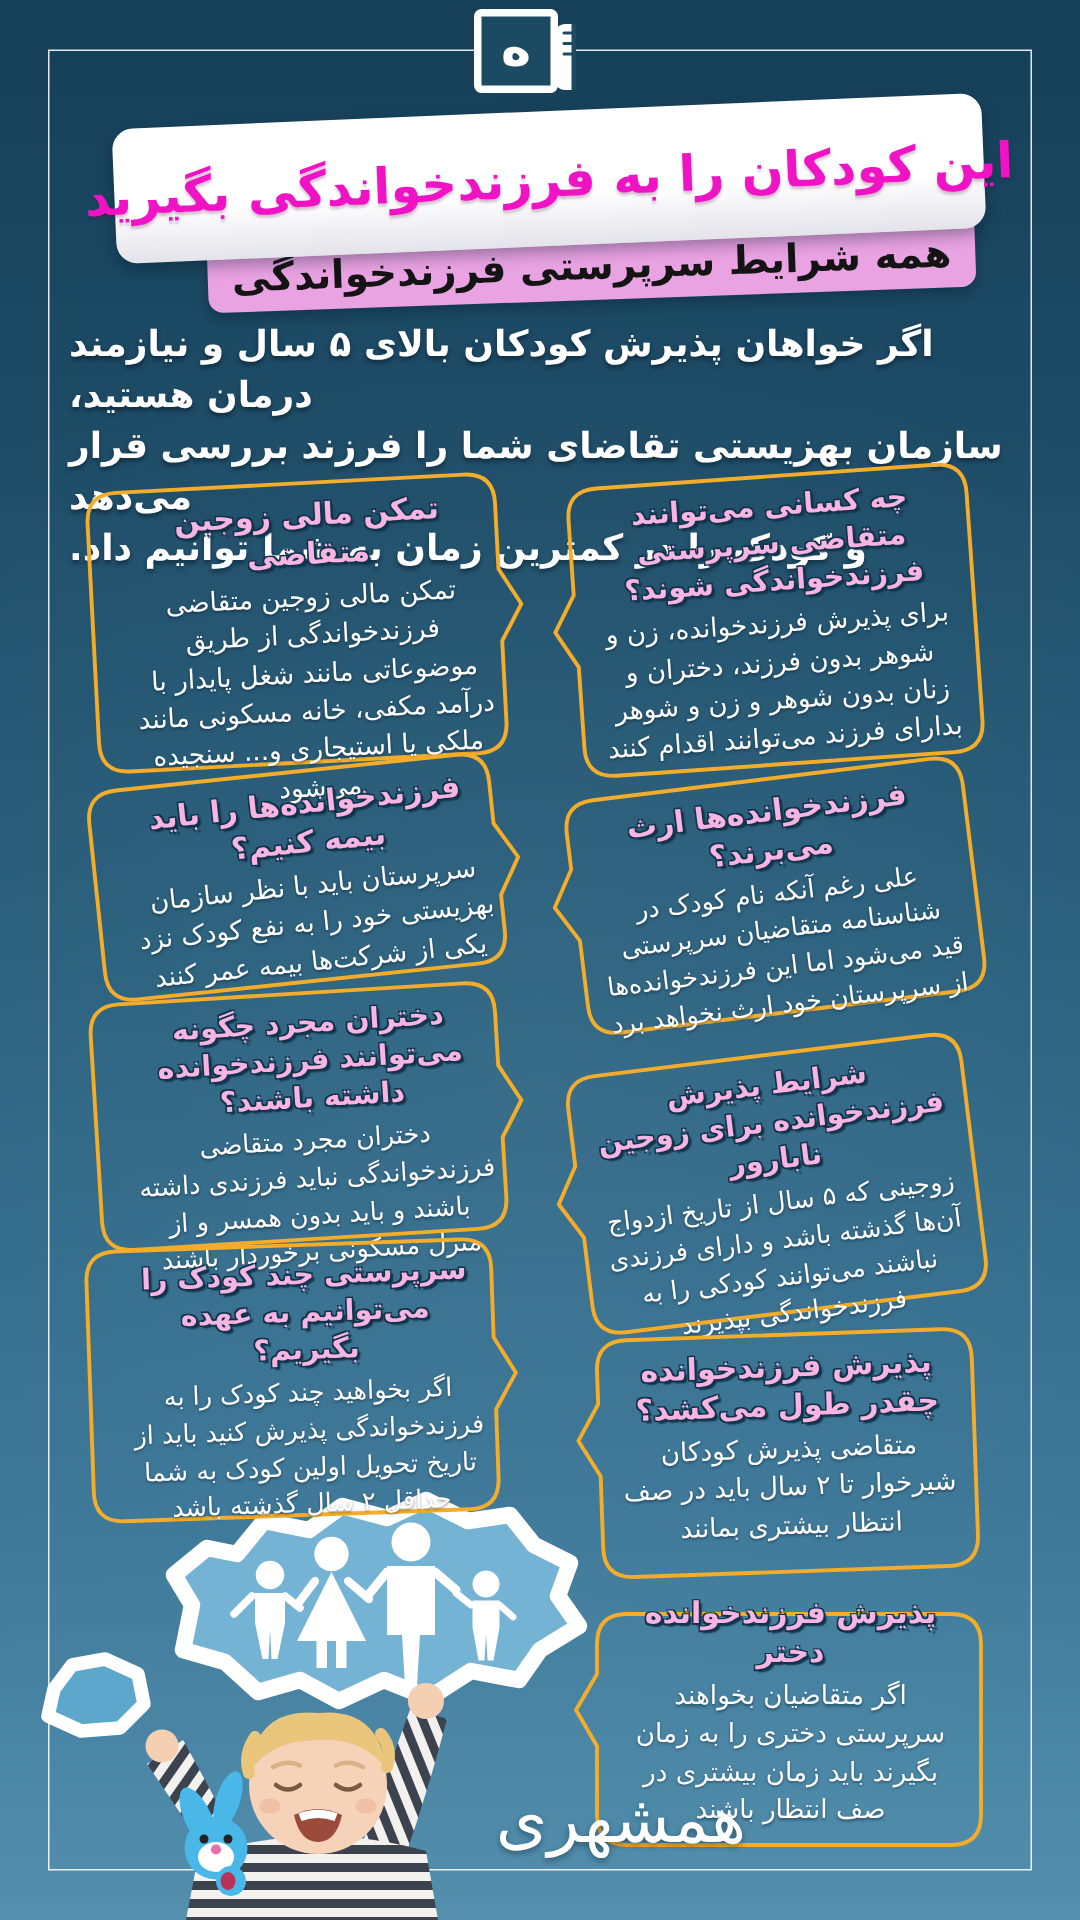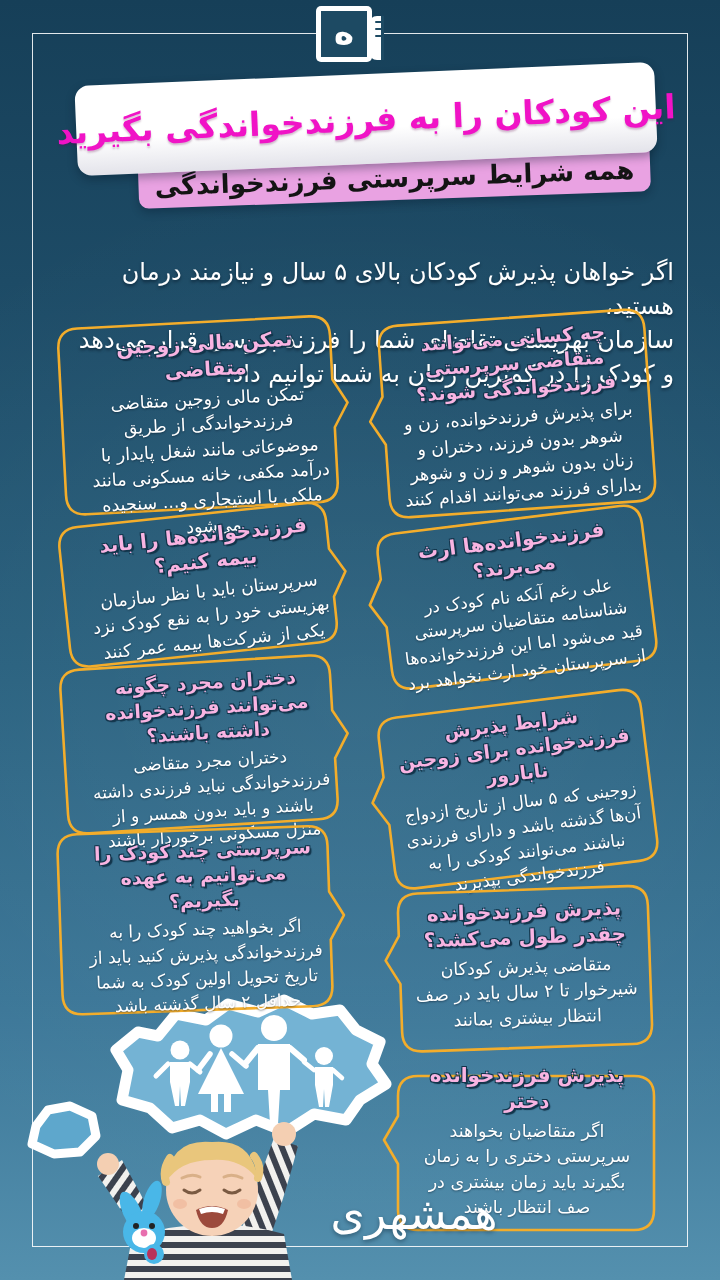--- a/index.html
+++ b/index.html
@@ -38,23 +38,22 @@
   .subtitle-banner{
     position:absolute;left:138px;top:134px;width:512px;height:66px;z-index:3;
     background:#e9a2e2;border-radius:10px;transform:rotate(-2deg);
     display:flex;align-items:flex-end;justify-content:center;padding-bottom:7px;
     box-shadow:0 4px 8px rgba(0,20,35,.3);
   }
   .subtitle-banner h2{margin:0;font-size:26px;font-weight:bold;color:#141414;white-space:nowrap;}
   
   .intro{
     position:absolute;left:46px;top:212px;width:628px;z-index:3;
-    text-align:right;color:#fff;font-weight:normal;font-size:24px;line-height:1.42;
+    text-align:left;color:#fff;font-weight:bold;font-size:24px;line-height:1.42;
     text-shadow:0 2px 3px rgba(0,15,30,.5);
-    margin-top:43px;
   }
   
   .bubble{position:absolute;z-index:3;}
   .bubble svg.outline{position:absolute;inset:0;width:100%;height:100%;}
   .bubble .content{position:relative;width:100%;height:100%;display:flex;flex-direction:column;justify-content:flex-start;}
   .bubble.tail-right .content{padding:10px 20px 6px 26px;}
   .bubble.tail-left  .content{padding:10px 14px 6px 30px;}
   .bhead{
     color:#f8b4e2;font-weight:bold;font-size:20px;line-height:1.32;text-align:center;margin:0 0 4px 0;
     text-shadow:-1px -1px 0 #12344a,1px -1px 0 #12344a,-1px 1px 0 #12344a,2px 2px 1px #12344a;

